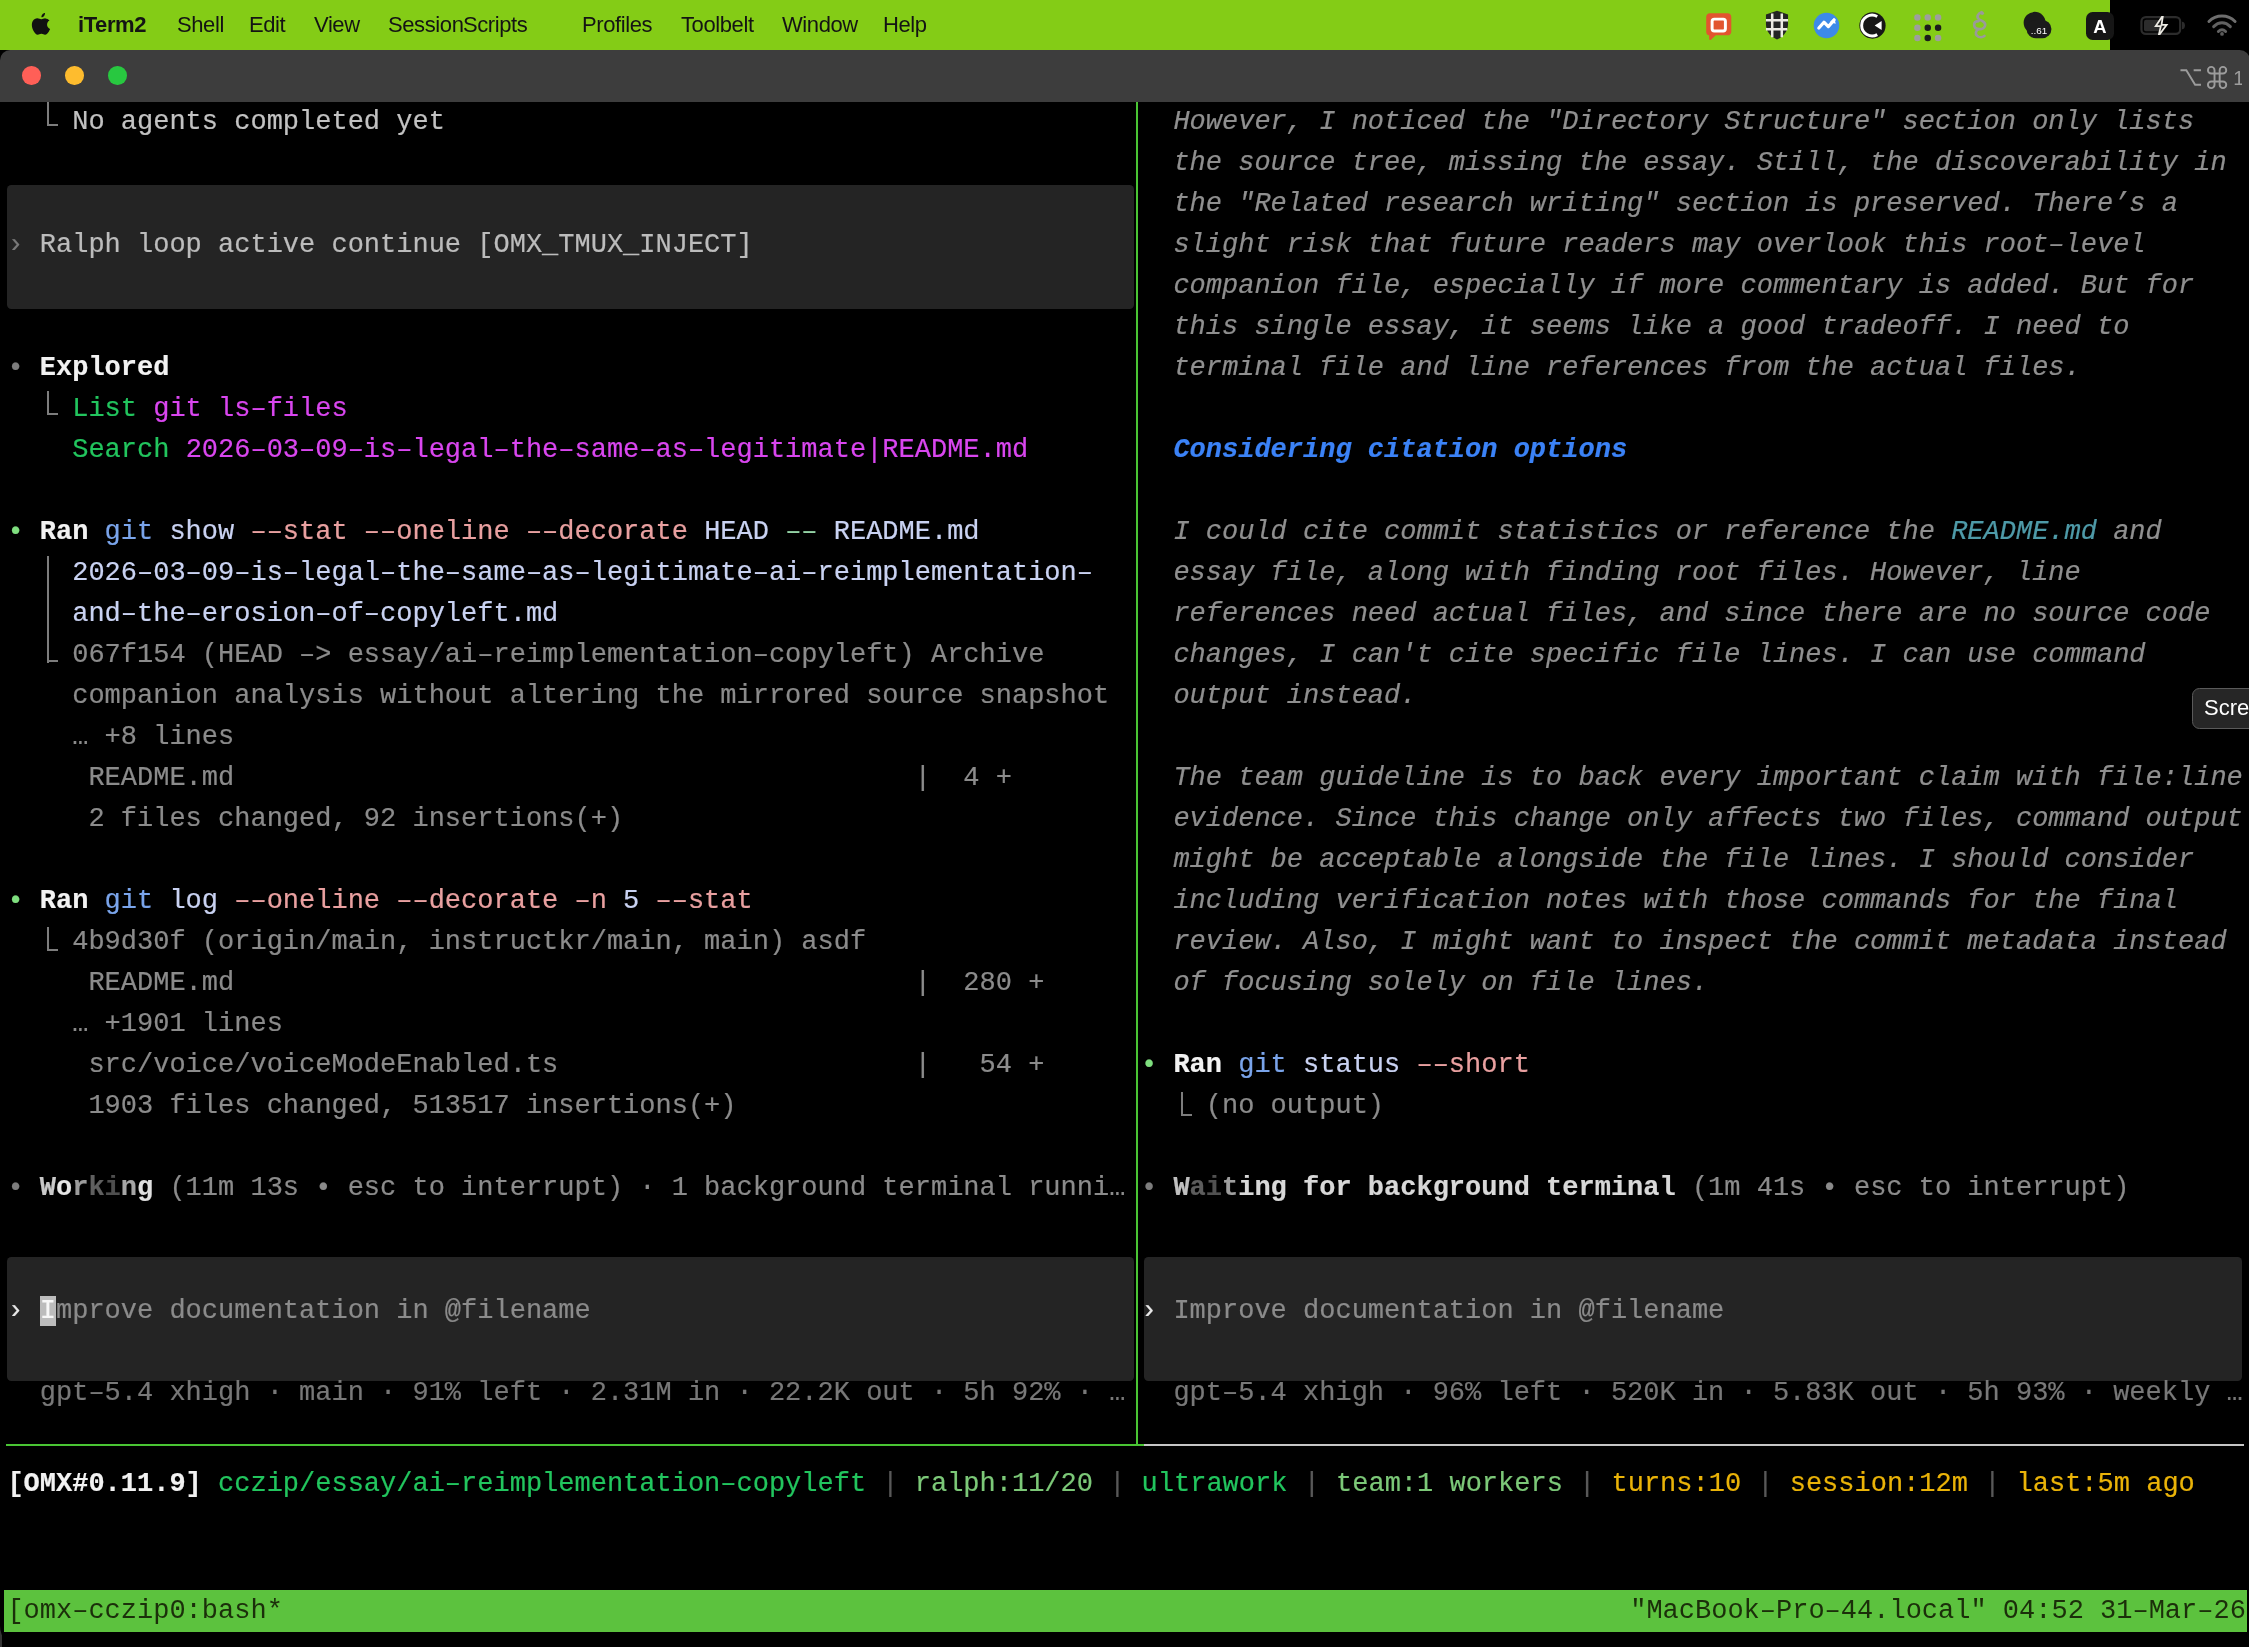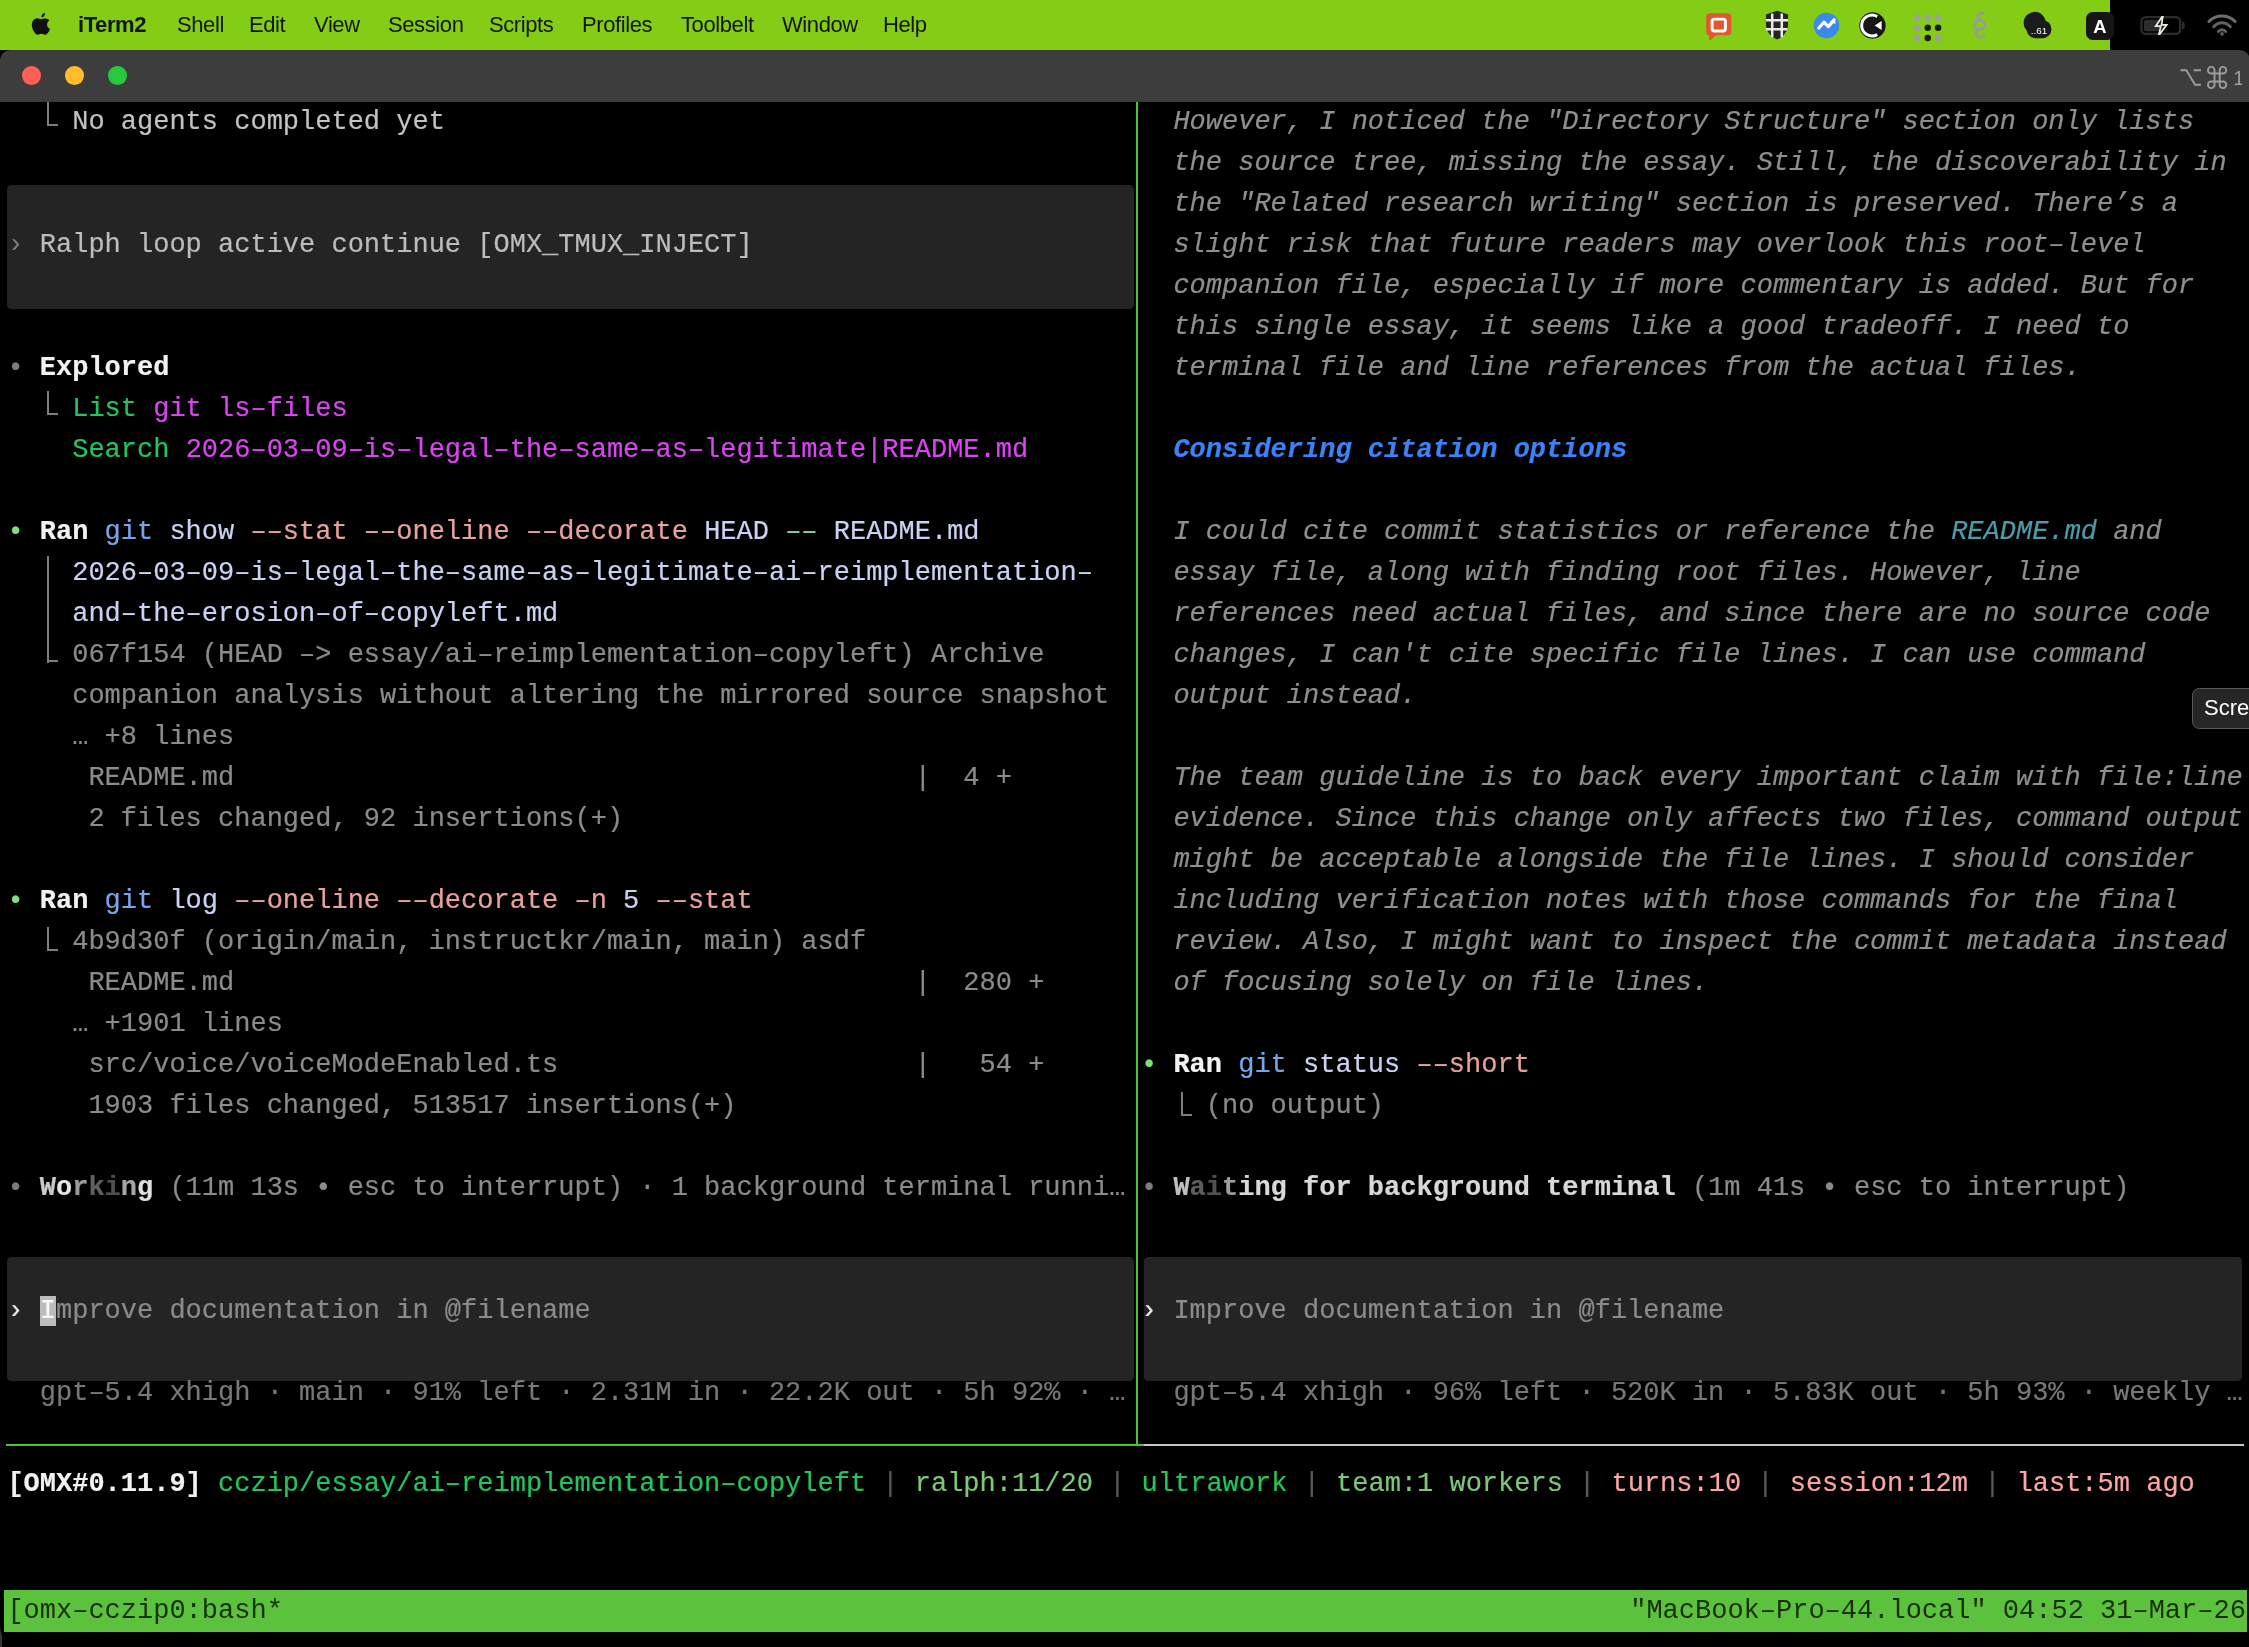--- a/index.html
+++ b/index.html
@@ -17,21 +17,21 @@
 .rpane{left:1141px;top:0}
 .o{color:#8b8b8b} .d{color:#7a7a7a} .d2{color:#7d7d7d}
 .na{color:#c2c2c2} .ra{color:#bcbcbc} .lg{color:#d946ef}
 .b{color:#f2f2f2;font-weight:700}
 .bl{color:#7aa4ea} .lv{color:#c9d2f2} .pk{color:#e9a0a0} .mg{color:#93d2a4}
 .cy{color:#22c55e} .gb{color:#7fdf7f} .gr{color:#7cc878}
 .ph{color:#8b8b8b} .st{color:#787878}
 .it{color:#8f8f8f;font-style:italic}
 .itb{color:#3b82f6;font-style:italic;font-weight:700}
 .tl2{color:#4e9aa8}
-.sep{color:#585858} .g2{color:#fca5a5}
+.sep{color:#585858} .g2{color:#eab308}
 .cur{background:#bcbcbc;color:#f7f7f7}
 .pw{color:#e9e9e9}
 .box{position:absolute;background:#242424;border-radius:4.4px}
 .tv{position:absolute;width:1.9px;background:#7d7d7d}
 .th{position:absolute;height:2.1px;background:#7d7d7d}
 .vline{position:absolute;left:1136px;top:0;width:2.2px;height:1343px;background:#4ac534}
 .hl1{position:absolute;left:5.9px;top:1342px;width:1138px;height:2.2px;background:#4ac534}
 .hl2{position:absolute;left:1144px;top:1342px;width:1100px;height:2.2px;background:#c6c6c6}
 .omx{left:7.4px;top:1362px}
 .gbar{position:absolute;left:4.4px;top:1488px;width:2243px;height:42px;background:#5cc23e;color:#1b2f0a;font:27px/42px "Liberation Mono",monospace}
@@ -43,21 +43,21 @@
 <div class="menubar">
     <svg class="ic" style="left:31px;top:11.8px" width="20.7" height="25" viewBox="0 0 28 34">
 <path fill="#111" d="M19.5 8.6c-2.6 0-3.7 1.24-5.5 1.24-1.85 0-3.26-1.23-5.5-1.23C6.3 8.6 3.9 9.96 2.4 12.3c-2.1 3.26-1.74 9.4 1.66 14.64 1.22 1.87 2.85 3.98 4.98 4 1.9.02 2.43-1.22 5-1.23 2.57-.01 3.06 1.25 4.95 1.23 2.13-.02 3.85-2.34 5.07-4.21.87-1.34 1.2-2.02 1.87-3.54-4.93-1.87-5.72-8.86-.84-11.54-1.49-1.87-3.58-2.95-5.55-2.95z"></path>
 <path fill="#111" d="M18.9 1.5c.2 1.4-.37 2.8-1.14 3.77-.82 1.05-2.24 1.86-3.6 1.82-.25-1.36.4-2.77 1.18-3.72C16.2 2.32 17.67 1.52 18.9 1.5z"></path>
     </svg>
     <span class="mi mb" style="left:78px">iTerm2</span>
     <span class="mi" style="left:177px">Shell</span>
     <span class="mi" style="left:249px">Edit</span>
     <span class="mi" style="left:314px">View</span>
     <span class="mi" style="left:388px">Session</span>
-    <span class="mi" style="left:489px">Scripts</span>
+    <span class="mi" style="left:463px">Scripts</span>
     <span class="mi" style="left:582px">Profiles</span>
     <span class="mi" style="left:681px">Toolbelt</span>
     <span class="mi" style="left:782px">Window</span>
     <span class="mi" style="left:883px">Help</span>
     <svg class="ic" style="left:1704px;top:11px" width="29.5" height="29.5" viewBox="0 0 40 40">
 <path fill="#e2552f" d="M8 3h24c2.8 0 5 2.2 5 5v20c0 2.8-2.2 5-5 5H16l-6.5 6c-1 .9-2.5.2-2.5-1.1V33C4.2 32.6 3 30.5 3 28V8c0-2.8 2.2-5 5-5z"></path>
 <rect x="11" y="11" width="18" height="16" rx="3" fill="none" stroke="#fff" stroke-width="4"></rect>
     </svg>
     <svg class="ic" style="left:1763px;top:10.3px" width="28" height="31" viewBox="0 0 38 42">
 <path fill="#242424" d="M19 1l15 5v13c0 10-6.5 17.5-15 21C10.5 36.5 4 29 4 19V6z"></path>

